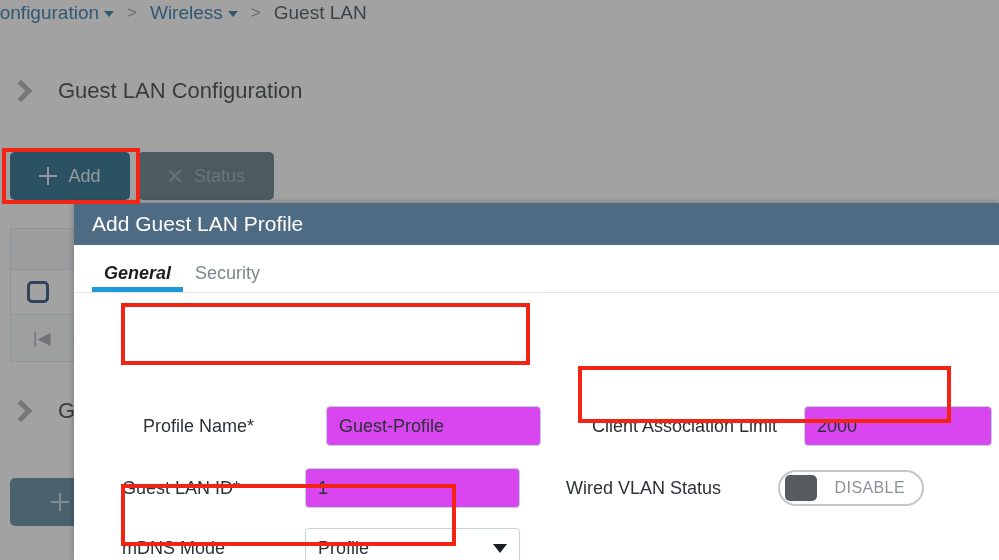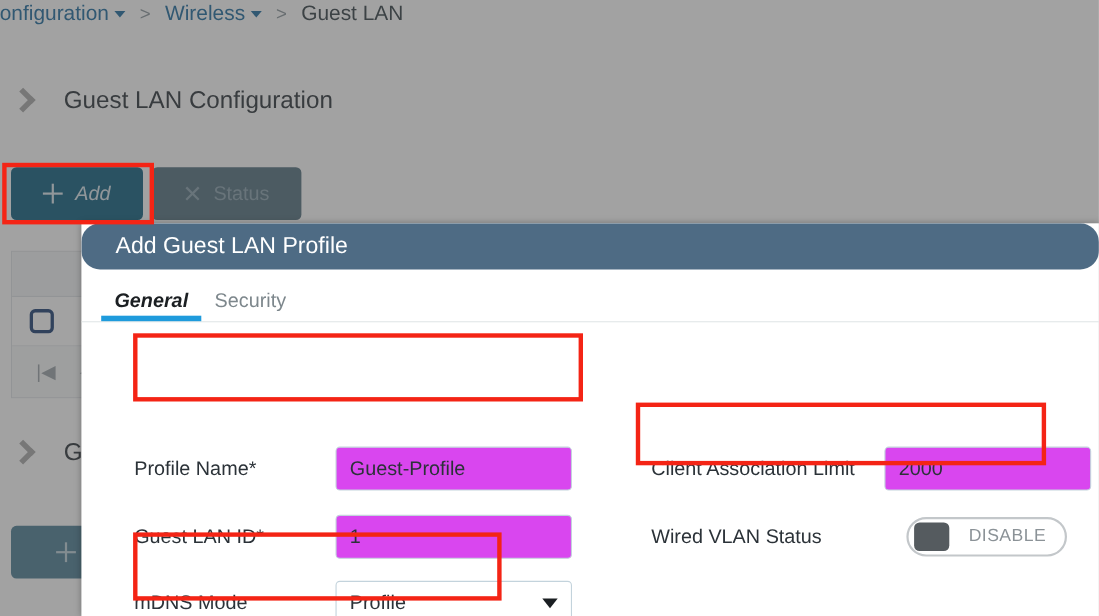--- a/index.html
+++ b/index.html
@@ -103,21 +103,20 @@
     align-items: center;
     justify-content: center;
     gap: 11px;
     font-size: 18px;
     box-sizing: border-box;
     padding: 0 20px;
   }
   .btn-add {
     background: #0f5e7f;
     color: #dce9ef;
-    font-style: italic;
   }
   .btn-delete {
     background: #53707f;
     color: #8ba3af;
     min-width: 136px;
   }
   .ico-plus {
     position: relative;
     width: 18px;
     height: 18px;
@@ -219,23 +218,22 @@
     height: 357px;
     background: #ffffff;
     box-shadow: 0 0 6px rgba(0,0,0,0.28);
     overflow: hidden;
   }
   .modal-header {
     height: 42px;
     background: #4e6b84;
     display: flex;
     align-items: center;
-    padding-left: 31px;
-    box-sizing: border-box;
-    border-radius: 17px;
+    padding-left: 18px;
+    box-sizing: border-box;
   }
   .modal-title {
     color: #ffffff;
     font-size: 21px;
   }
   .tabs {
     height: 48px;
     display: flex;
     align-items: flex-end;
     padding-left: 18px;
@@ -408,21 +406,21 @@
     </div>
 
     <div class="tabs">
       <div class="tab active">General</div>
       <div class="tab">Security</div>
     </div>
 
     <div class="form">
 
       <div class="frow" style="left:48px; top:110px;">
-        <span class="flabel" style="width:183px;">Profile Name*</span>
+        <span class="flabel" style="width:183px;margin-left:21px;">Profile Name*</span>
         <span class="finput" style="width:215px;">Guest-Profile</span>
       </div>
 
       <div class="frow" style="left:48px; top:172px;">
         <span class="flabel" style="width:183px;">Guest LAN ID*</span>
         <span class="finput" style="width:215px;">1</span>
       </div>
 
       <div class="frow" style="left:48px; top:232px;">
         <span class="flabel" style="width:183px;">mDNS Mode</span>
@@ -430,21 +428,21 @@
           <span>Profile</span>
           <span class="caret-down"></span>
         </span>
       </div>
 
       <div class="frow" style="left:518px; top:110px;">
         <span class="flabel" style="width:212px;">Client Association Limit</span>
         <span class="finput" style="width:188px;">2000</span>
       </div>
 
-      <div class="frow" style="left:518px; top:172px;gap:20px;">
+      <div class="frow" style="left:492px; top:172px;">
         <span class="flabel" style="width:212px;">Wired VLAN Status</span>
         <span class="toggle toggle-off">
           <span class="knob"></span>
           <span class="tlabel">DISABLE</span>
         </span>
       </div>
 
     </div>
   </div>
 

